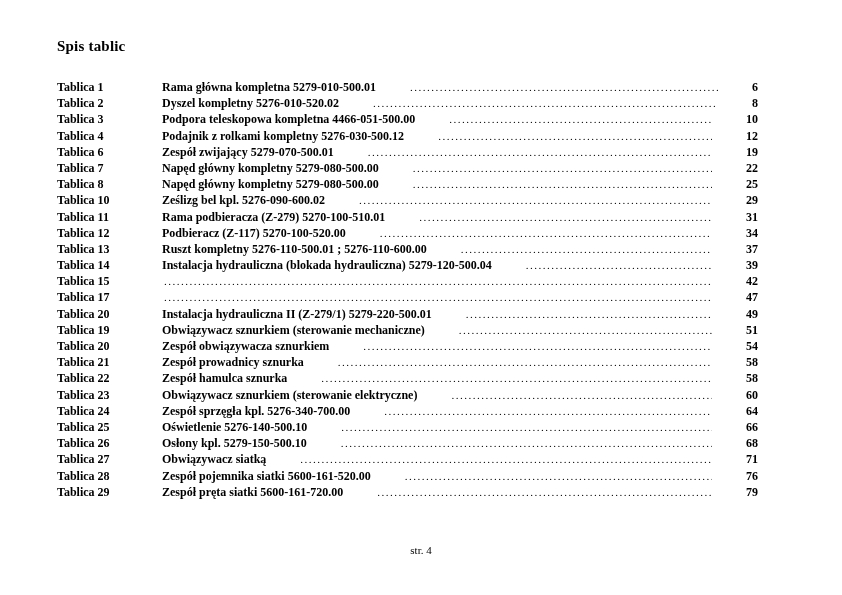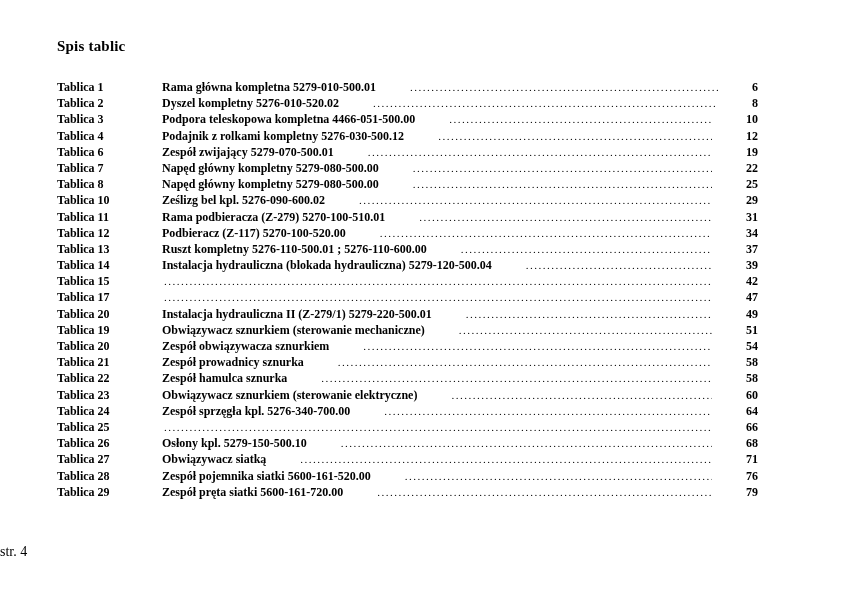--- a/index.html
+++ b/index.html
@@ -61,22 +61,22 @@
   }
   .toc-page {
     flex-shrink: 0;
     text-align: right;
   }
   .page-footer {
     position: absolute;
     left: 0;
     right: 0;
     top: 544px;
-    text-align: left;
-    font-size: 14px;
+    text-align: center;
+    font-size: 11px;
     font-weight: normal;
   }
 </style>
 </head>
 <body>
 
 <div class="page">
   <h1 class="doc-title">Spis tablic</h1>
 
   <div class="toc-list">
@@ -199,20 +199,21 @@
     <span class="toc-page">60</span>
   </div>
       <div class="toc-row">
     <span class="toc-no">Tablica 24</span>
     <span class="toc-title">Zespół sprzęgła kpl. 5276-340-700.00</span>
     <span class="toc-dots"></span>
     <span class="toc-page">64</span>
   </div>
       <div class="toc-row">
     <span class="toc-no">Tablica 25</span>
+    <span class="toc-title">Oświetlenie 5276-140-500.10</span>
     <span class="toc-dots"></span>
     <span class="toc-page">66</span>
   </div>
       <div class="toc-row">
     <span class="toc-no">Tablica 26</span>
     <span class="toc-title">Osłony kpl. 5279-150-500.10</span>
     <span class="toc-dots"></span>
     <span class="toc-page">68</span>
   </div>
       <div class="toc-row">

